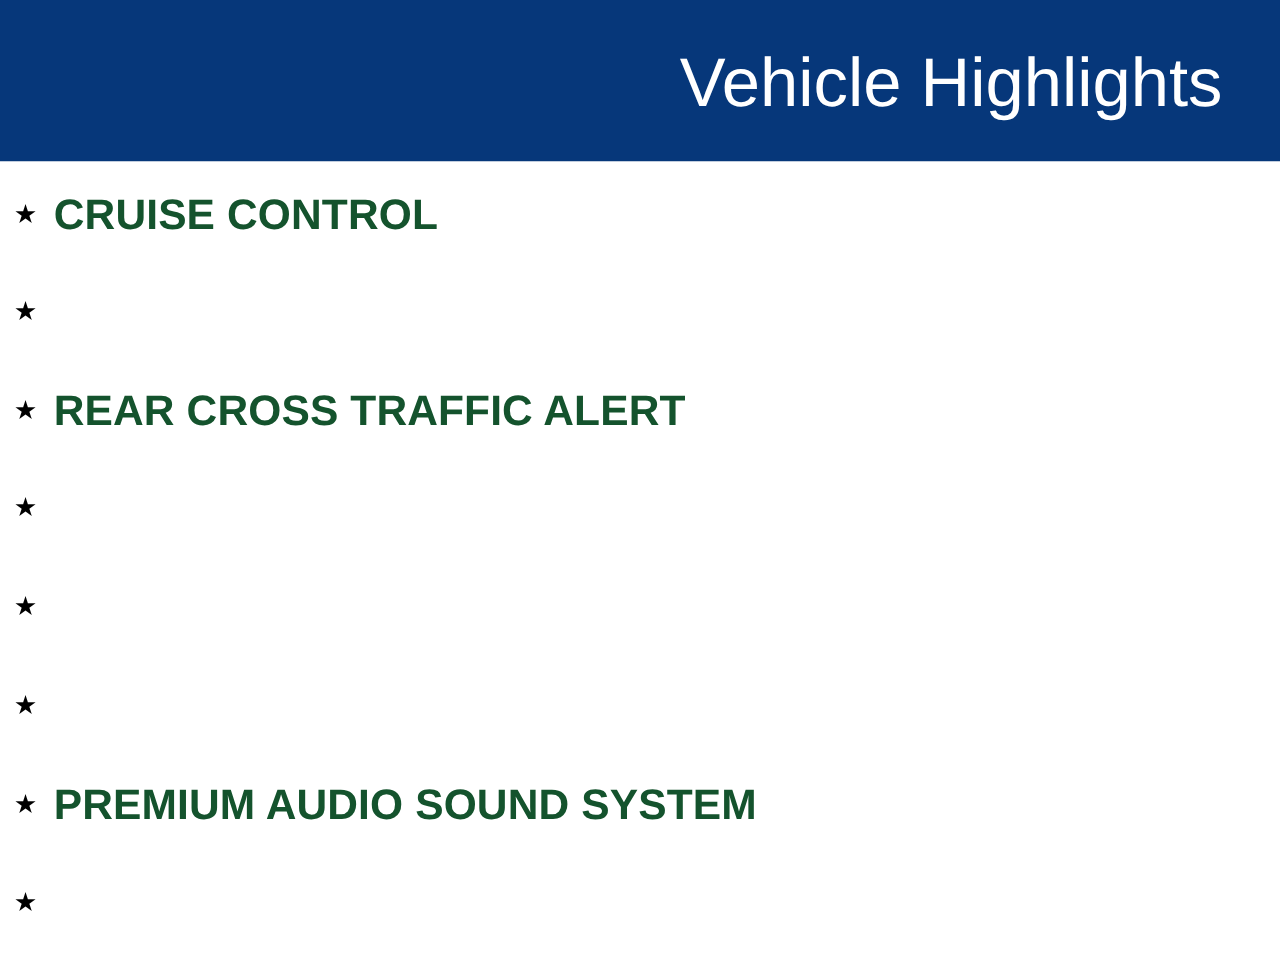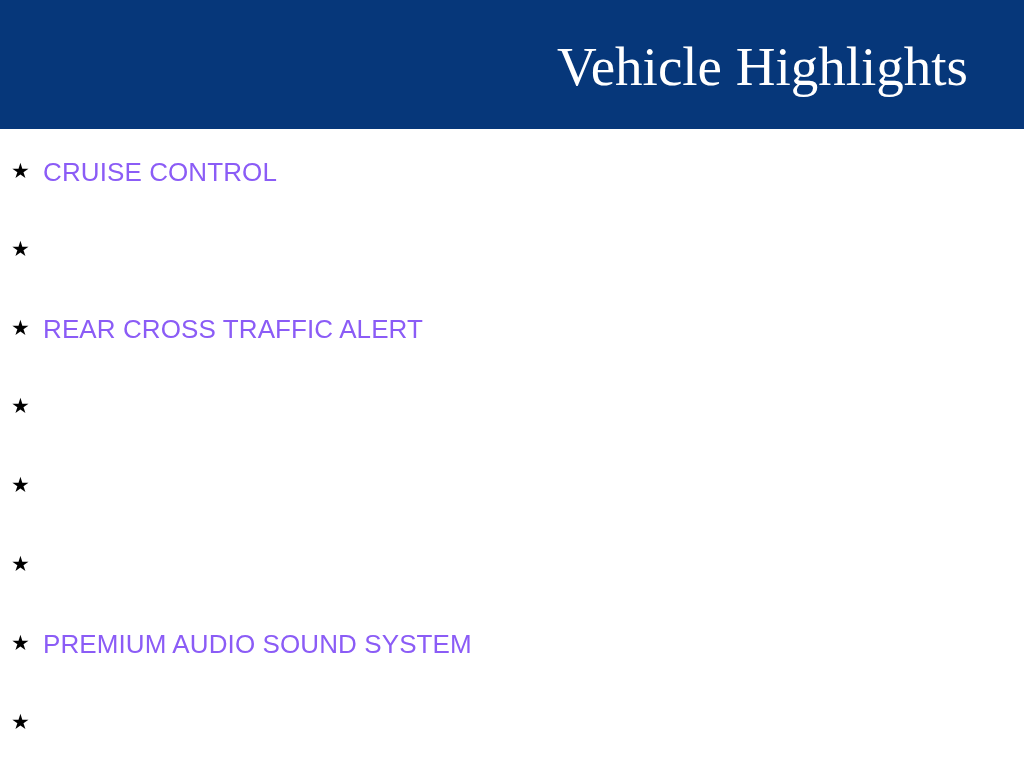--- a/index.html
+++ b/index.html
@@ -33,27 +33,27 @@
     background: #06377a;
     display: flex;
     align-items: center;
     justify-content: flex-end;
     box-sizing: border-box;
     padding-right: 44px;
   }
 
   .header-title {
     color: #ffffff;
-    font-family: Liberation Serif, serif;
+    font-family: Liberation Sans, sans-serif;
     font-size: 55px;
     font-weight: 400;
     line-height: 1;
     letter-spacing: 0px;
     white-space: nowrap;
-    margin: 12px;
+    margin: 2px;
     padding: 0;
     position: relative;
     top: 2px;
   }
 
   
   .highlights-list {
     position: absolute;
     top: 129px;
     left: 0;
@@ -92,24 +92,24 @@
     font-family: "DejaVu Sans", sans-serif;
     font-size: 21px;
     line-height: 1;
     text-align: left;
     flex: 0 0 auto;
     position: relative;
     top: -1px;
   }
 
   .highlight-label {
-    color: #8b5cf6;
+    color: #14532d;
     font-family: "Liberation Sans", sans-serif;
-    font-size: 26px;
-    font-weight: 400;
+    font-size: 34px;
+    font-weight: 700;
     line-height: 1;
     letter-spacing: 0.1px;
     white-space: nowrap;
     flex: 0 1 auto;
   }
 </style>
 </head>
 <body>
 
 <div class="slide">

